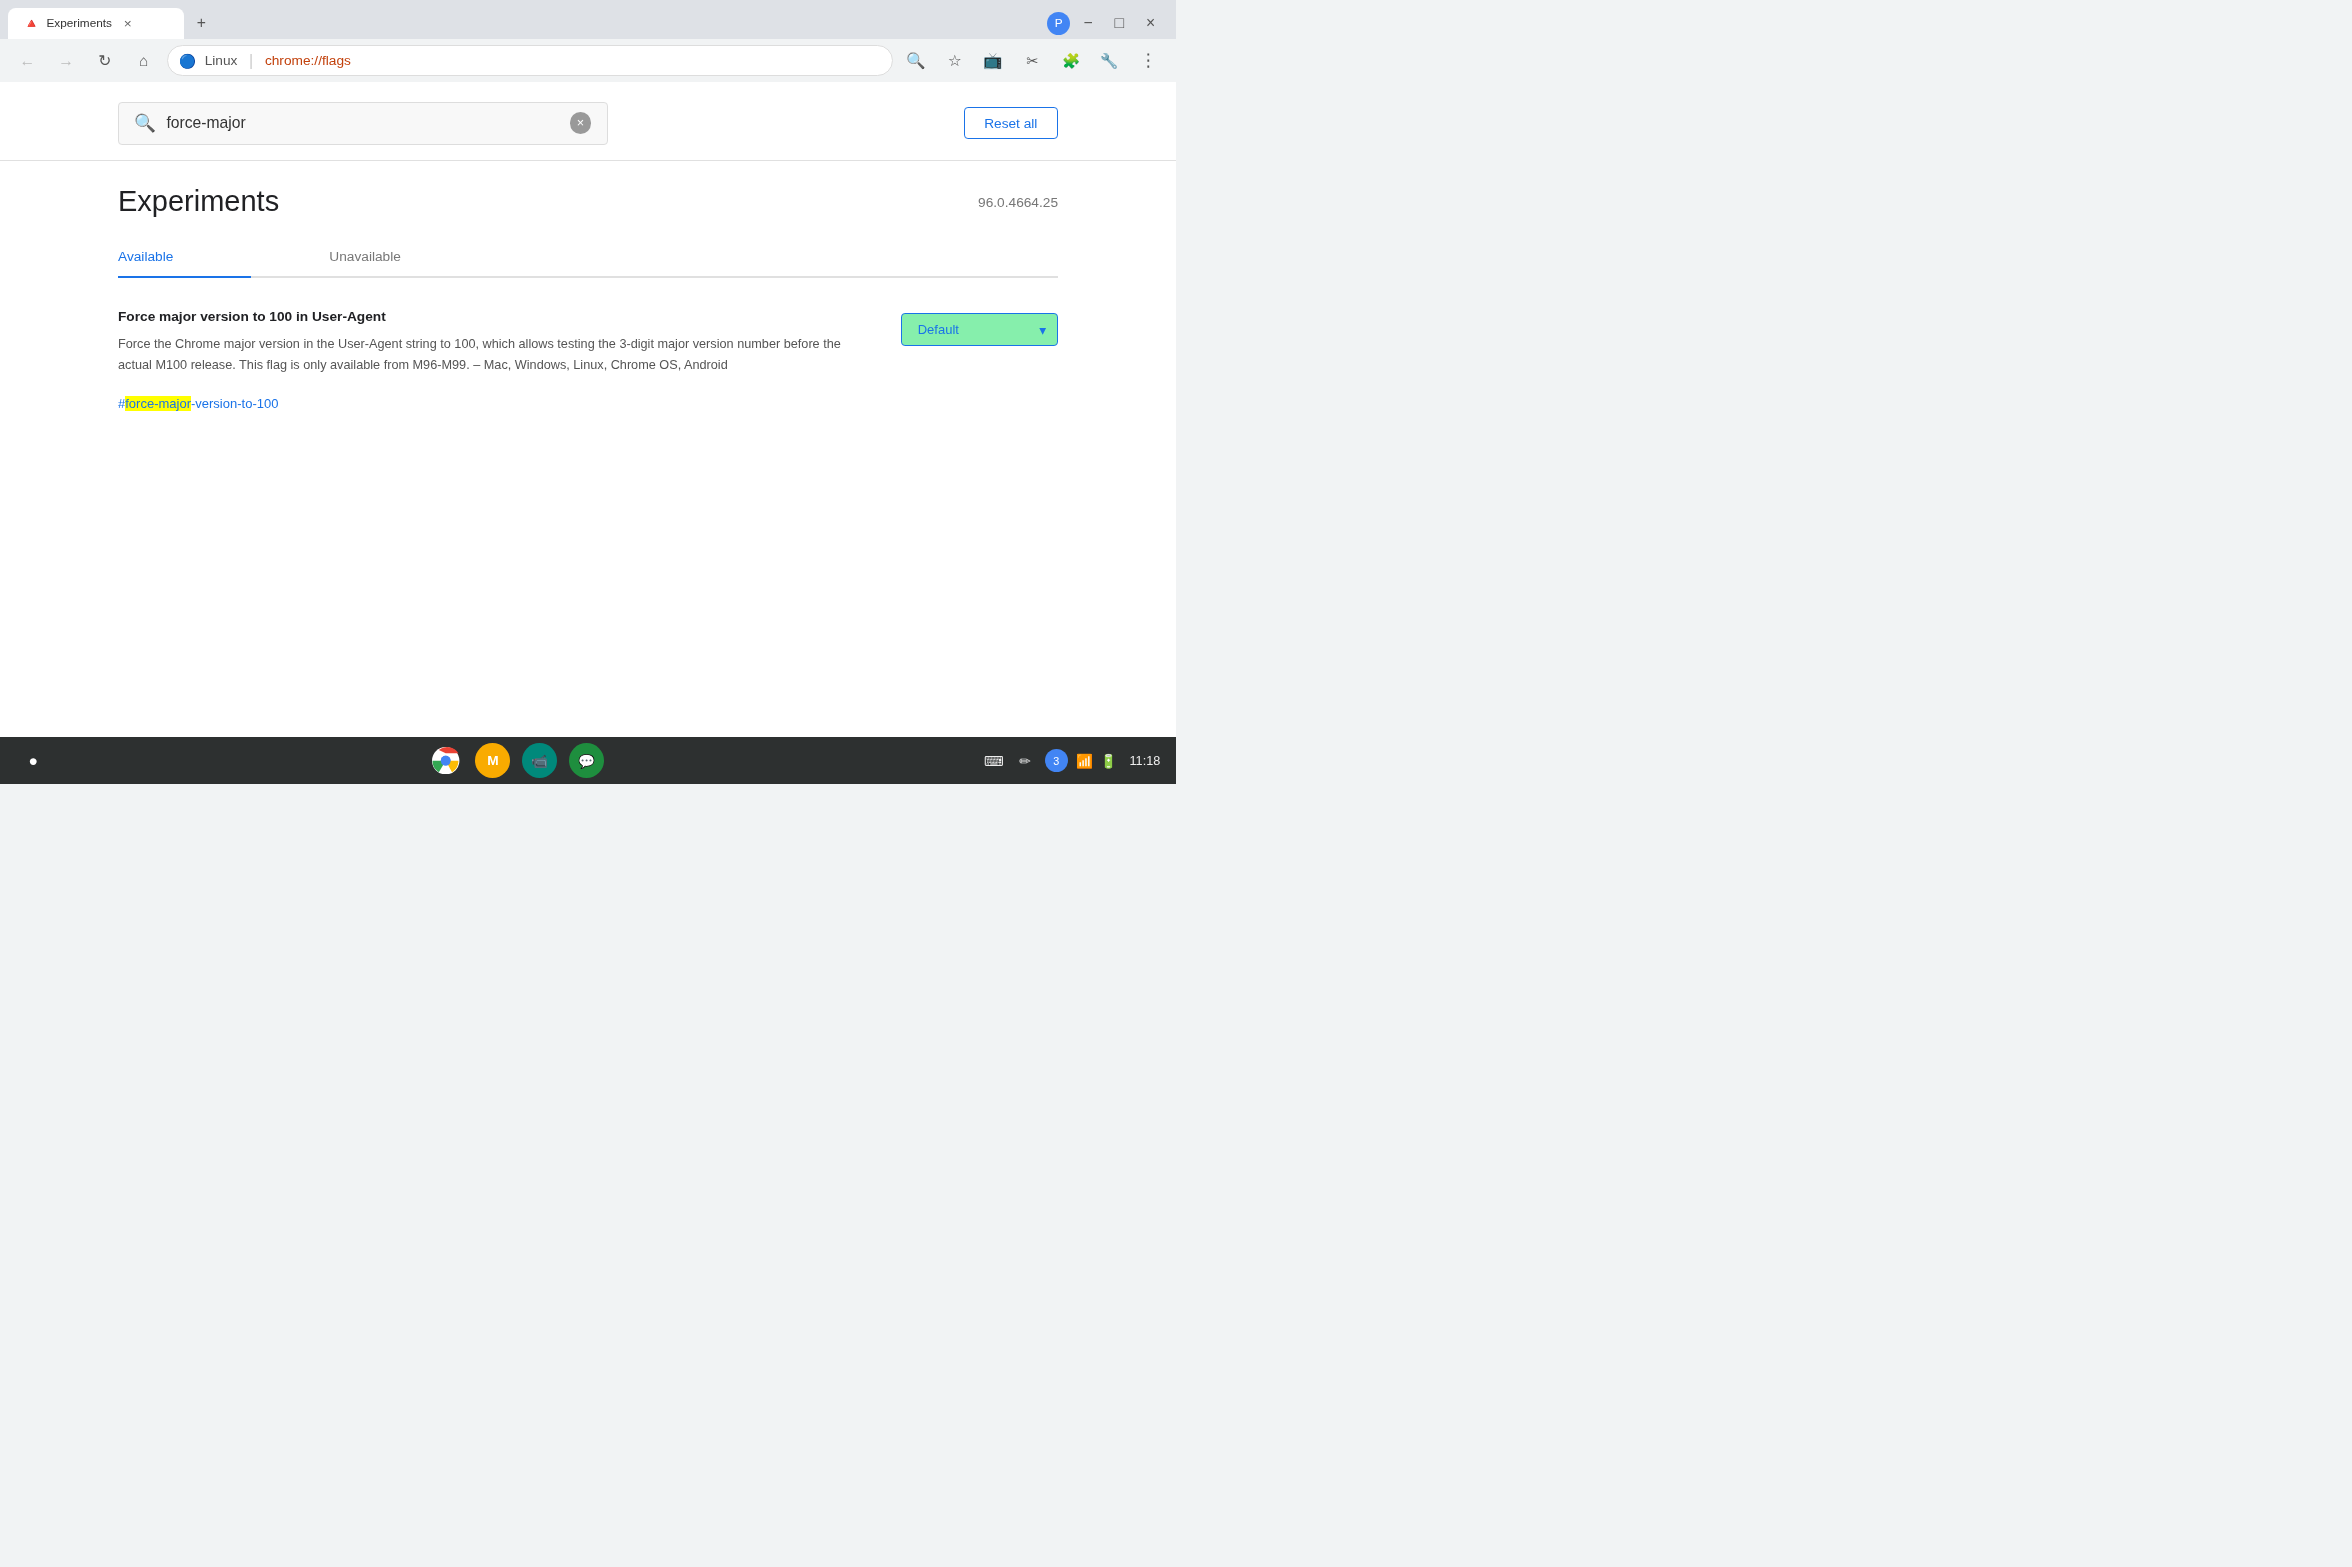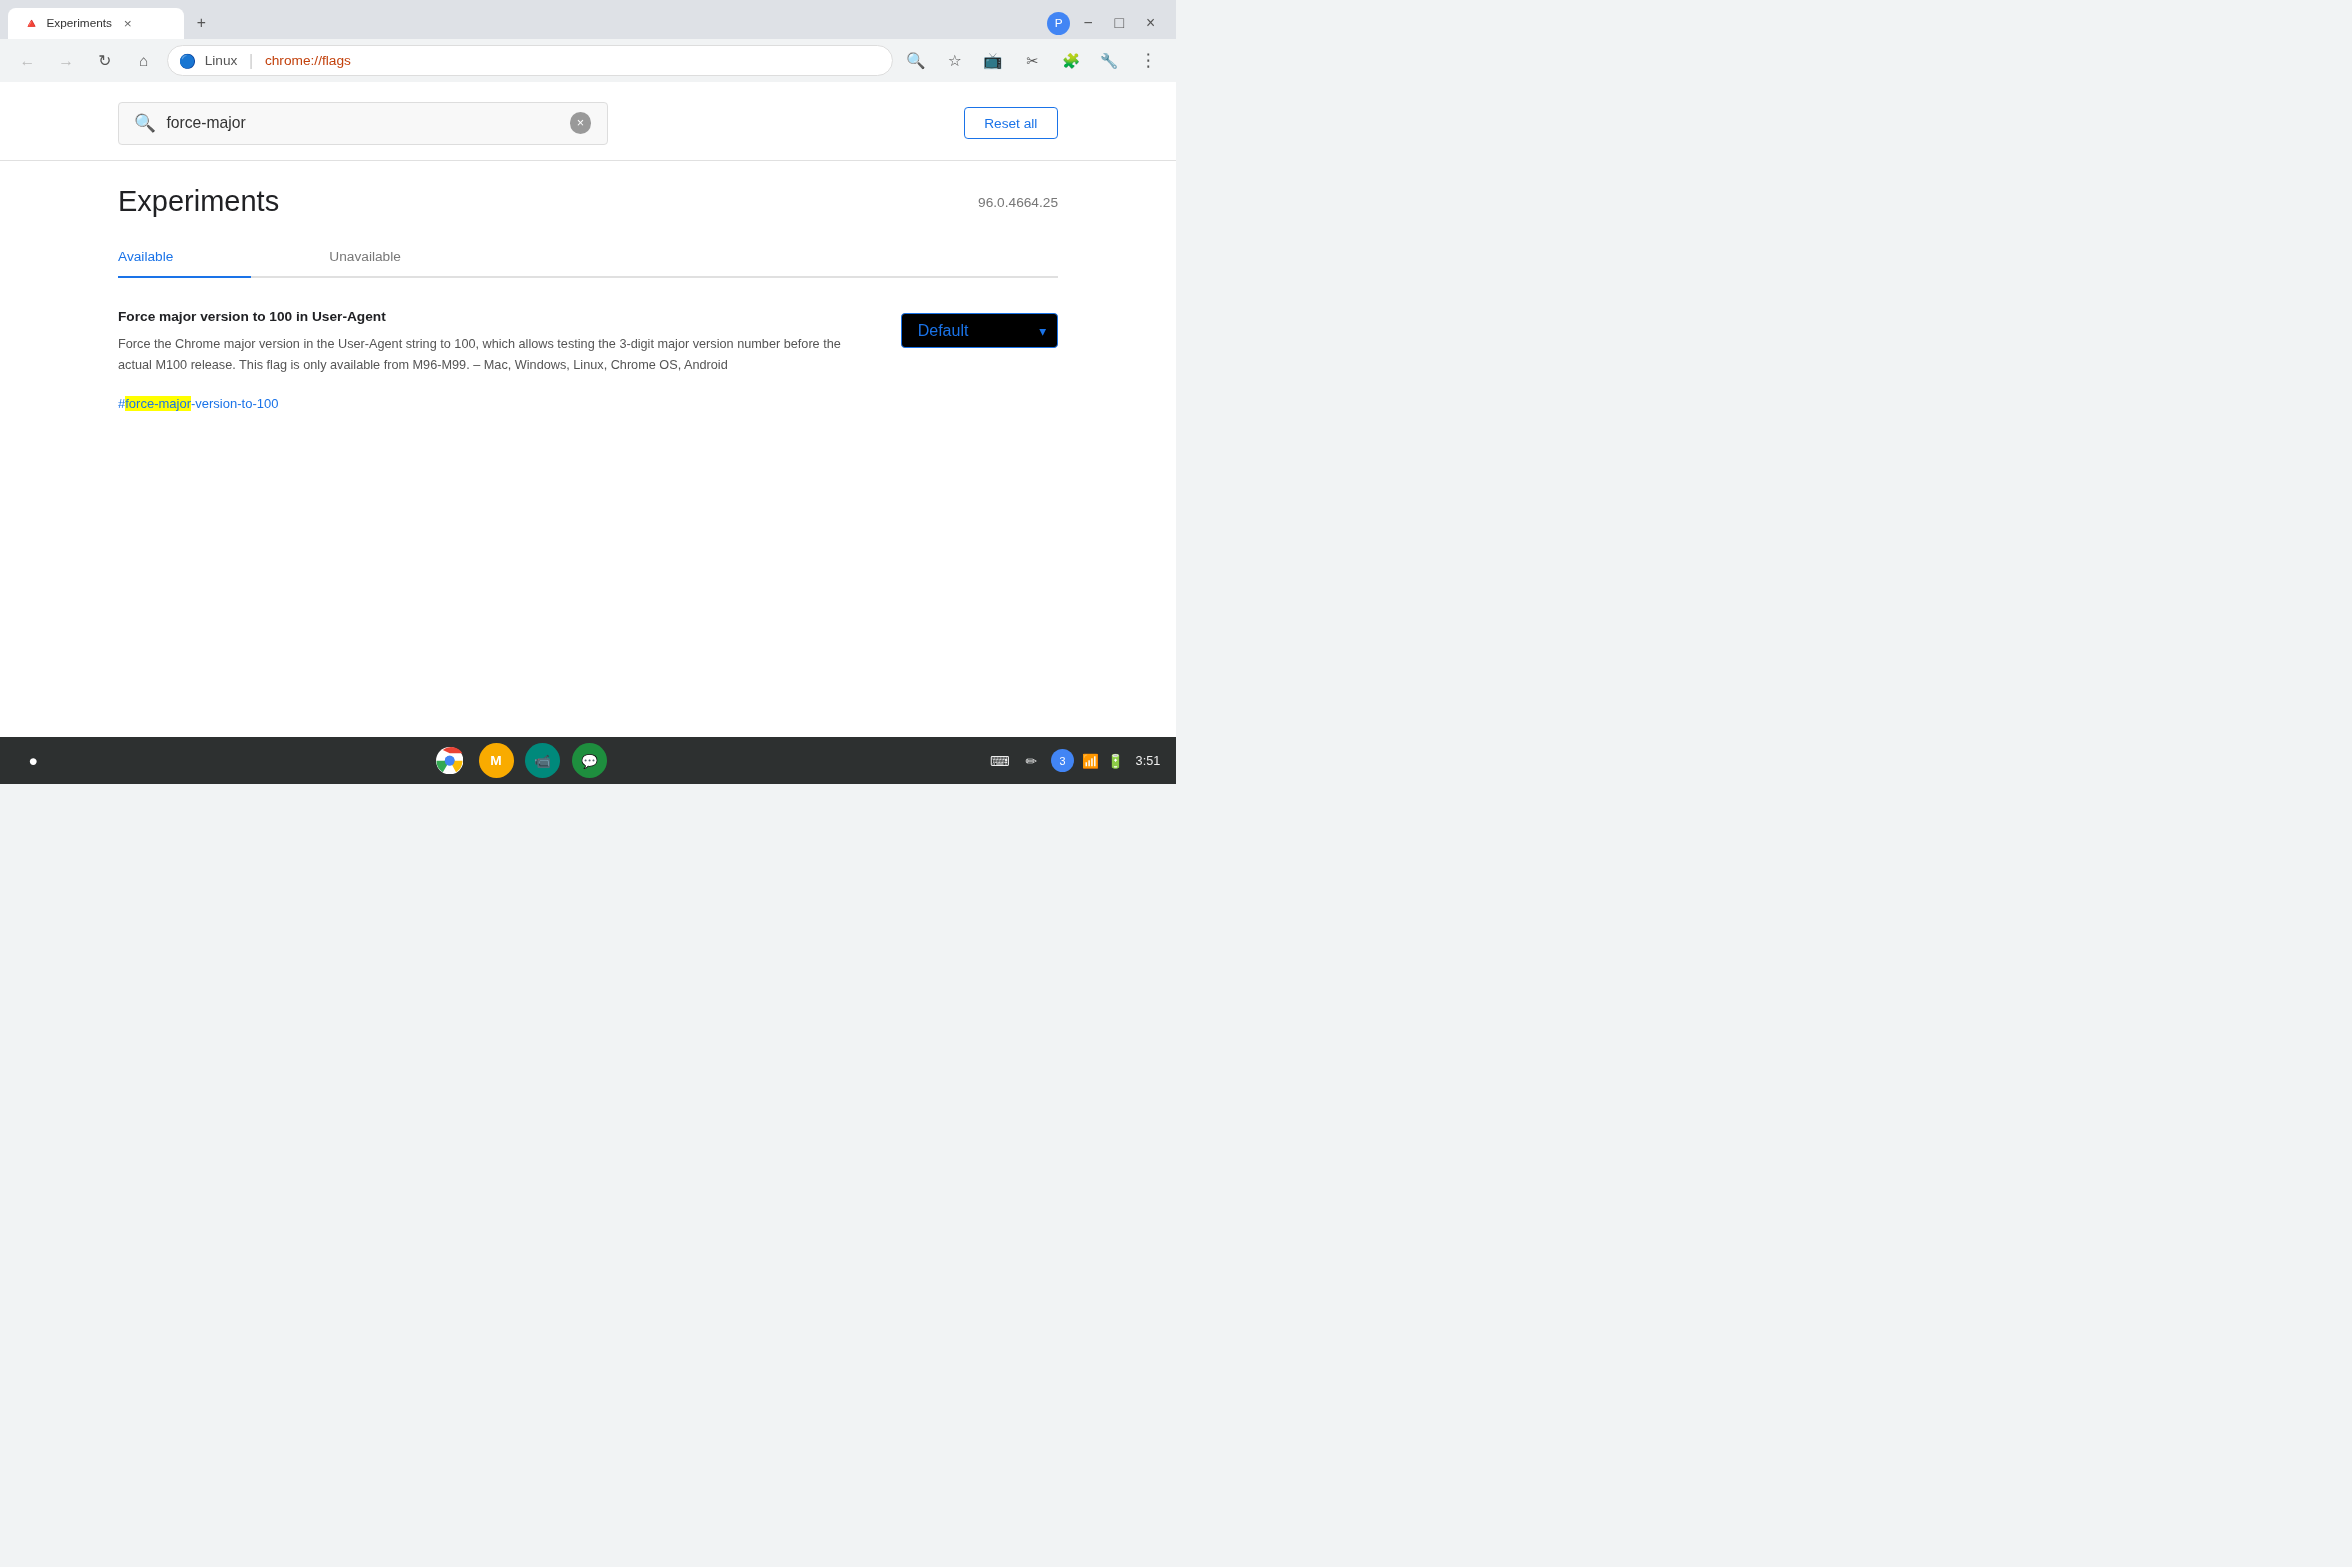--- a/index.html
+++ b/index.html
@@ -121,21 +121,21 @@
           <div style="font-size:13.7px; font-weight:700; color:#202124; margin-bottom:9.8px;">Force major version to 100 in User-Agent</div>
           <div style="font-size:12.7px; color:#555; line-height:1.6; margin-bottom:19px;">Force the Chrome major version in the User-Agent string to 100, which allows testing the 3-digit major version number before the actual M100 release. This flag is only available from M96-M99. – Mac, Windows, Linux, Chrome OS, Android</div>
           <div style="margin-top:3.9px;">
             <a href="#" style="font-size:13px; color:#1a73e8; text-decoration:none;">
               <span>#</span><span style="background:#ffff00;">force-major</span><span>-version-to-100</span>
             </a>
           </div>
         </div>
         <div style="flex-shrink:0; margin-left:31px; margin-top:3.9px; position:relative;">
           <div style="position:relative; display:inline-block;">
-            <select style="border:1px solid #1a73e8; color:#1a73e8; background:#000000; font-size:16px; padding:7.8px 39px 7.8px 15.7px; border-radius:3.9px; appearance:none; -webkit-appearance:none; cursor:pointer; min-width:157px;">
+            <select style="border:1px solid #1a73e8; color:#1a73e8; background:#86efac; font-size:13px; padding:7.8px 39px 7.8px 15.7px; border-radius:3.9px; appearance:none; -webkit-appearance:none; cursor:pointer; min-width:157px;">
               <option value="Default">Default</option>
               <option value="Enabled">Enabled</option>
               <option value="Disabled">Disabled</option>
             </select>
             <span style="position:absolute; right:11.8px; top:50%; transform:translateY(-50%); color:#1a73e8; pointer-events:none; font-size:13.7px;">▾</span>
           </div>
         </div>
       </div>
     </div>
 
@@ -167,18 +167,18 @@
 
       <div style="width:35px; height:35px; display:flex; align-items:center; justify-content:center; background:#1e8e3e; border-radius:50%; cursor:pointer; color:#fff; font-size:13.7px;">💬</div>
     </div>
 
     <div style="display:flex; align-items:center; gap:7.8px; font-size:11.8px; color:#eee;">
       <div style="width:23.5px; height:23.5px; display:flex; align-items:center; justify-content:center; color:#eee; font-size:13.7px; cursor:pointer;">⌨</div>
       <div style="width:23.5px; height:23.5px; display:flex; align-items:center; justify-content:center; color:#eee; font-size:13.7px; cursor:pointer;">✏</div>
       <div style="width:23.5px; height:23.5px; background:#4285f4; border-radius:50%; display:flex; align-items:center; justify-content:center; font-size:10.8px; color:#fff; cursor:pointer;">3</div>
       <div style="color:#eee; font-size:13.7px; cursor:pointer;">📶</div>
       <div style="color:#eee; font-size:13.7px; cursor:pointer;">🔋</div>
-      <div style="font-size:12.7px; color:#eee; margin-left:3.9px;">3:51</div>
+      <div style="font-size:12.7px; color:#eee; margin-left:3.9px;">11:18</div>
     </div>
   </div>
 
 </div>
 
 
 </body></html>

